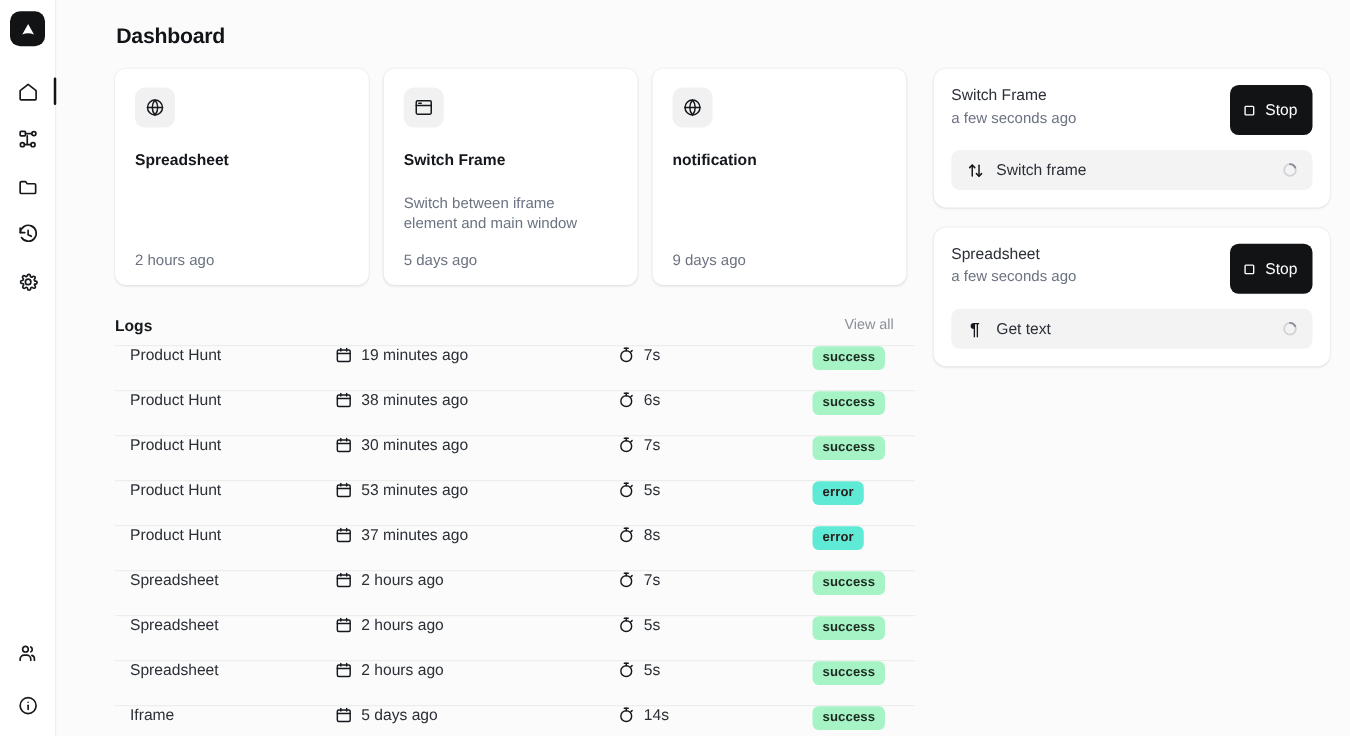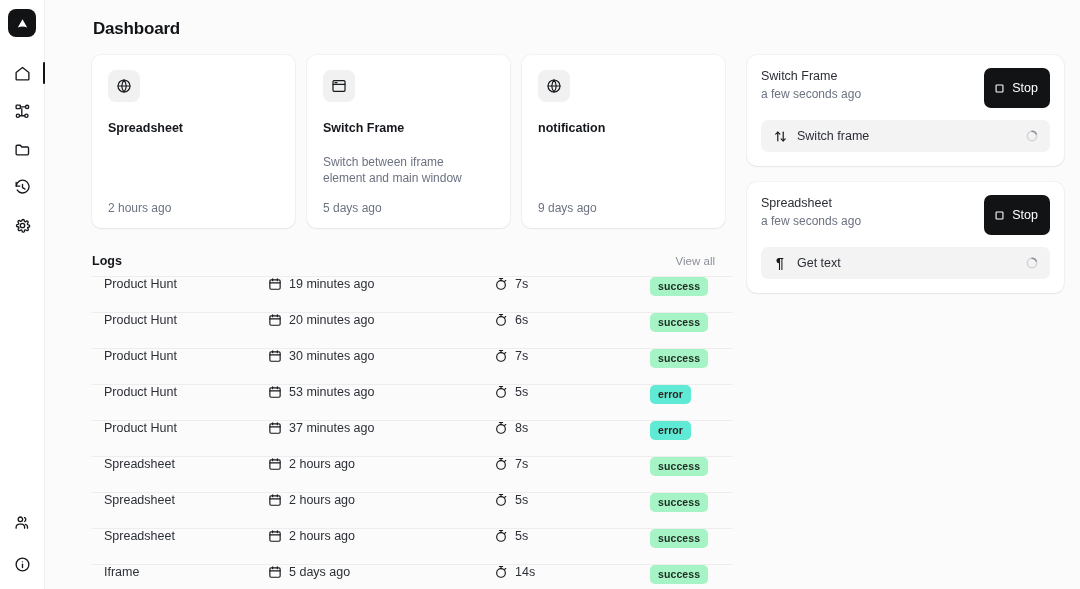--- a/index.html
+++ b/index.html
@@ -82,21 +82,21 @@
   .wcard-title { font-size: 12.5px; font-weight: bold; color: #14171b; line-height: 1.3; }
   .wcard-desc {
     font-size: 12px; color: #6b7280; line-height: 1.35; margin-top: 18px;
     max-width: 160px;
   }
   .wcard-time { font-size: 12px; color: #6b7280; margin-top: auto; padding-top: 14px; }
 
   
   .logs { margin-top: 26px; }
   .logs-head {
-    display: flex; align-items: center; justify-content: space-between;
+    display: flex; align-items: flex-start; justify-content: space-between;
     padding-right: 17px; margin-bottom: 8px;
   }
   .logs-title { font-size: 12.5px; font-weight: bold; color: #14171b; }
   .logs-viewall { font-size: 11.5px; color: #8b8f98; }
   .log-row {
     display: flex; align-items: flex-start;
     height: 36px;
     border-top: 1px solid #ededee;
     font-size: 12.5px; color: #2b2f36;
   }
@@ -290,21 +290,21 @@
                 <div class="log-status"><span class="badge success">success</span></div>
               </div>
               <div class="log-row">
                 <div class="log-name">Product Hunt</div>
                 <div class="log-date">
                   <svg width="14" height="14" viewBox="0 0 24 24" fill="none" stroke="#15181c" stroke-width="2" stroke-linecap="round" stroke-linejoin="round">
                     <rect x="3.2" y="5" width="17.6" height="16" rx="2"></rect>
                     <path d="M3.2 10 H20.8"></path>
                     <path d="M8 3 V6.4 M16 3 V6.4"></path>
                   </svg>
-                  <span>20 minutes ago</span>
+                  <span>38 minutes ago</span>
                 </div>
                 <div class="log-dur">
                   <svg width="14" height="14" viewBox="0 0 24 24" fill="none" stroke="#15181c" stroke-width="2" stroke-linecap="round" stroke-linejoin="round">
                     <circle cx="12" cy="13.6" r="7.4"></circle>
                     <path d="M9.3 2.6 H14.7"></path>
                     <path d="M12 2.6 V6.2"></path>
                     <path d="M18.4 7.6 L20 6"></path>
                   </svg>
                   <span>6s</span>
                 </div>

